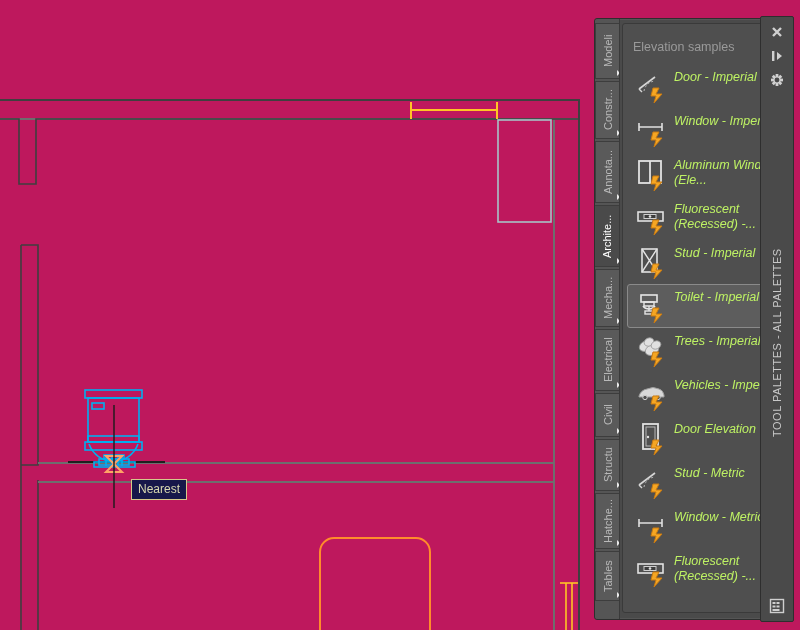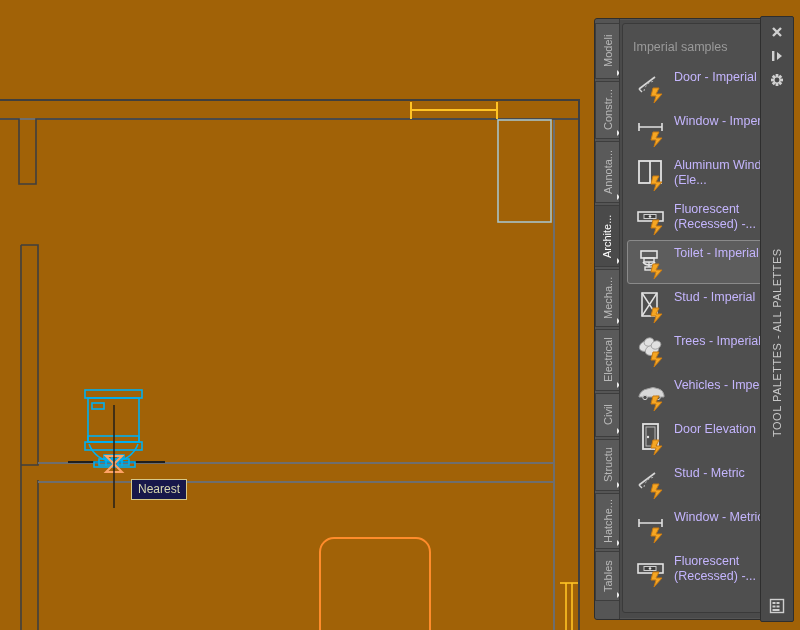--- a/index.html
+++ b/index.html
@@ -6,21 +6,21 @@
   body{
     width:800px;height:630px;overflow:hidden;position:relative;
     background:#ffffff;
     font-family:"Liberation Sans", sans-serif;
     -webkit-font-smoothing:antialiased;
   }
 
   
   #canvas-area{
     position:absolute;left:0;top:0;width:800px;height:630px;
-    background:#a16207;
+    background:#be185d;
   }
   #canvas-area svg{display:block;}
 
   
   .osnap-tip{
     position:absolute;
     background:#17174a;
     border:1px solid #d6c98a;
     color:#d8d8b0;
     font-size:12px;
@@ -125,25 +125,26 @@
     border:1px solid #8a8a8a;
   }
   .tool-icon{
     width:34px;height:34px;
     flex:0 0 34px;
     position:relative;
     margin-right:4px;
   }
   .tool-icon svg{position:absolute;left:0;top:0;}
   .tool-label{
-    color:#c4b5fd;
+    color:#bef264;
     font-size:12.5px;
     line-height:15px;
     padding-top:1px;
     word-break:break-word;
+    font-style:italic;
   }
   
   #palette-vscroll{
     position:absolute;
     right:2px;top:2px;
     width:8px;height:596px;
     background:#4f4f4f;
   }
   #palette-vthumb{
     position:absolute;
@@ -319,21 +320,21 @@
         <span>Hatche...</span>
       </div>
       <div class="ptab" style="height: 50px;">
         <span class="tabmark"></span>
         <span>Tables</span>
       </div>
     </div>
 
   <div id="palette-body">
     <div id="palette-scroll">
-        <div class="group-header">Imperial samples</div>
+        <div class="group-header">Elevation samples</div>
         <div class="tool-row">
           <div class="tool-icon">
             <svg width="34" height="34" viewBox="0 0 34 34" xmlns="http://www.w3.org/2000/svg">
               <path d="M3,20 L19,8" stroke="#d6d6d6" stroke-width="1.6" fill="none"></path>
               <path d="M3,20 L6,23" stroke="#d6d6d6" stroke-width="1.4"></path>
               <path d="M8,22 A12,12 0 0 1 19,12" stroke="#bbb" stroke-width="1" fill="none" stroke-dasharray="2,2"></path>
               <path d="M17,19 L23,19 L20,25 L26,25 L18,34 L20,27 L15,27 Z" fill="#f5a623" stroke="#c97b12" stroke-width="1"></path>
             </svg>
           </div>
           <div class="tool-label">Door - Imperial</div>
@@ -361,43 +362,43 @@
         <div class="tool-row">
           <div class="tool-icon">
             <svg width="34" height="34" viewBox="0 0 34 34" xmlns="http://www.w3.org/2000/svg">
               <rect x="2" y="11" width="25" height="9" fill="none" stroke="#e2e2e2" stroke-width="1.6"></rect>
               <rect x="8" y="13.5" width="12" height="4" fill="#3c3c3c" stroke="#cfcfcf" stroke-width="1"></rect>
               <circle cx="14" cy="15.5" r="1.3" fill="#e2e2e2"></circle>
               <path d="M17,19 L23,19 L20,25 L26,25 L18,34 L20,27 L15,27 Z" fill="#f5a623" stroke="#c97b12" stroke-width="1"></path>
             </svg>
           </div>
           <div class="tool-label">Fluorescent (Recessed) -...</div>
+        </div>
+        <div class="tool-row">
+          <div class="tool-icon">
+            <svg width="34" height="34" viewBox="0 0 34 34" xmlns="http://www.w3.org/2000/svg">
+              <rect x="6" y="4" width="15" height="23" fill="none" stroke="#e2e2e2" stroke-width="1.6"></rect>
+              <path d="M6,4 L21,27 M21,4 L6,27" stroke="#e2e2e2" stroke-width="1.4"></path>
+              <path d="M17,19 L23,19 L20,25 L26,25 L18,34 L20,27 L15,27 Z" fill="#f5a623" stroke="#c97b12" stroke-width="1"></path>
+            </svg>
+          </div>
+          <div class="tool-label">Stud - Imperial</div>
         </div>
         <div class="tool-row selected">
           <div class="tool-icon">
             <svg width="34" height="34" viewBox="0 0 34 34" xmlns="http://www.w3.org/2000/svg">
               <rect x="5" y="6" width="16" height="7" fill="none" stroke="#e6e6e6" stroke-width="1.6"></rect>
               <path d="M8,13 L18,13 L18,17 L8,17 Z" fill="none" stroke="#e6e6e6" stroke-width="1.4"></path>
               <path d="M7,17 A7,6 0 0 0 19,17" fill="none" stroke="#e6e6e6" stroke-width="1.5"></path>
               <rect x="9" y="22" width="8" height="3" fill="none" stroke="#e6e6e6" stroke-width="1.4"></rect>
               <line x1="13" y1="17" x2="13" y2="22" stroke="#e6e6e6" stroke-width="1.4"></line>
               <path d="M17,19 L23,19 L20,25 L26,25 L18,34 L20,27 L15,27 Z" fill="#f5a623" stroke="#c97b12" stroke-width="1"></path>
             </svg>
           </div>
           <div class="tool-label">Toilet - Imperial</div>
-        </div>
-        <div class="tool-row">
-          <div class="tool-icon">
-            <svg width="34" height="34" viewBox="0 0 34 34" xmlns="http://www.w3.org/2000/svg">
-              <rect x="6" y="4" width="15" height="23" fill="none" stroke="#e2e2e2" stroke-width="1.6"></rect>
-              <path d="M6,4 L21,27 M21,4 L6,27" stroke="#e2e2e2" stroke-width="1.4"></path>
-              <path d="M17,19 L23,19 L20,25 L26,25 L18,34 L20,27 L15,27 Z" fill="#f5a623" stroke="#c97b12" stroke-width="1"></path>
-            </svg>
-          </div>
-          <div class="tool-label">Stud - Imperial</div>
         </div>
         <div class="tool-row">
           <div class="tool-icon">
             <svg width="34" height="34" viewBox="0 0 34 34" xmlns="http://www.w3.org/2000/svg">
               <g fill="#e0e0e0" stroke="#9a9a9a" stroke-width="0.8">
                 <ellipse cx="10" cy="13" rx="7" ry="5" transform="rotate(-25 10 13)"></ellipse>
                 <ellipse cx="16" cy="17" rx="7" ry="5" transform="rotate(-25 16 17)"></ellipse>
                 <ellipse cx="13" cy="9" rx="5" ry="4" transform="rotate(-25 13 9)"></ellipse>
                 <ellipse cx="20" cy="12" rx="5" ry="4" transform="rotate(-25 20 12)"></ellipse>
               </g>

